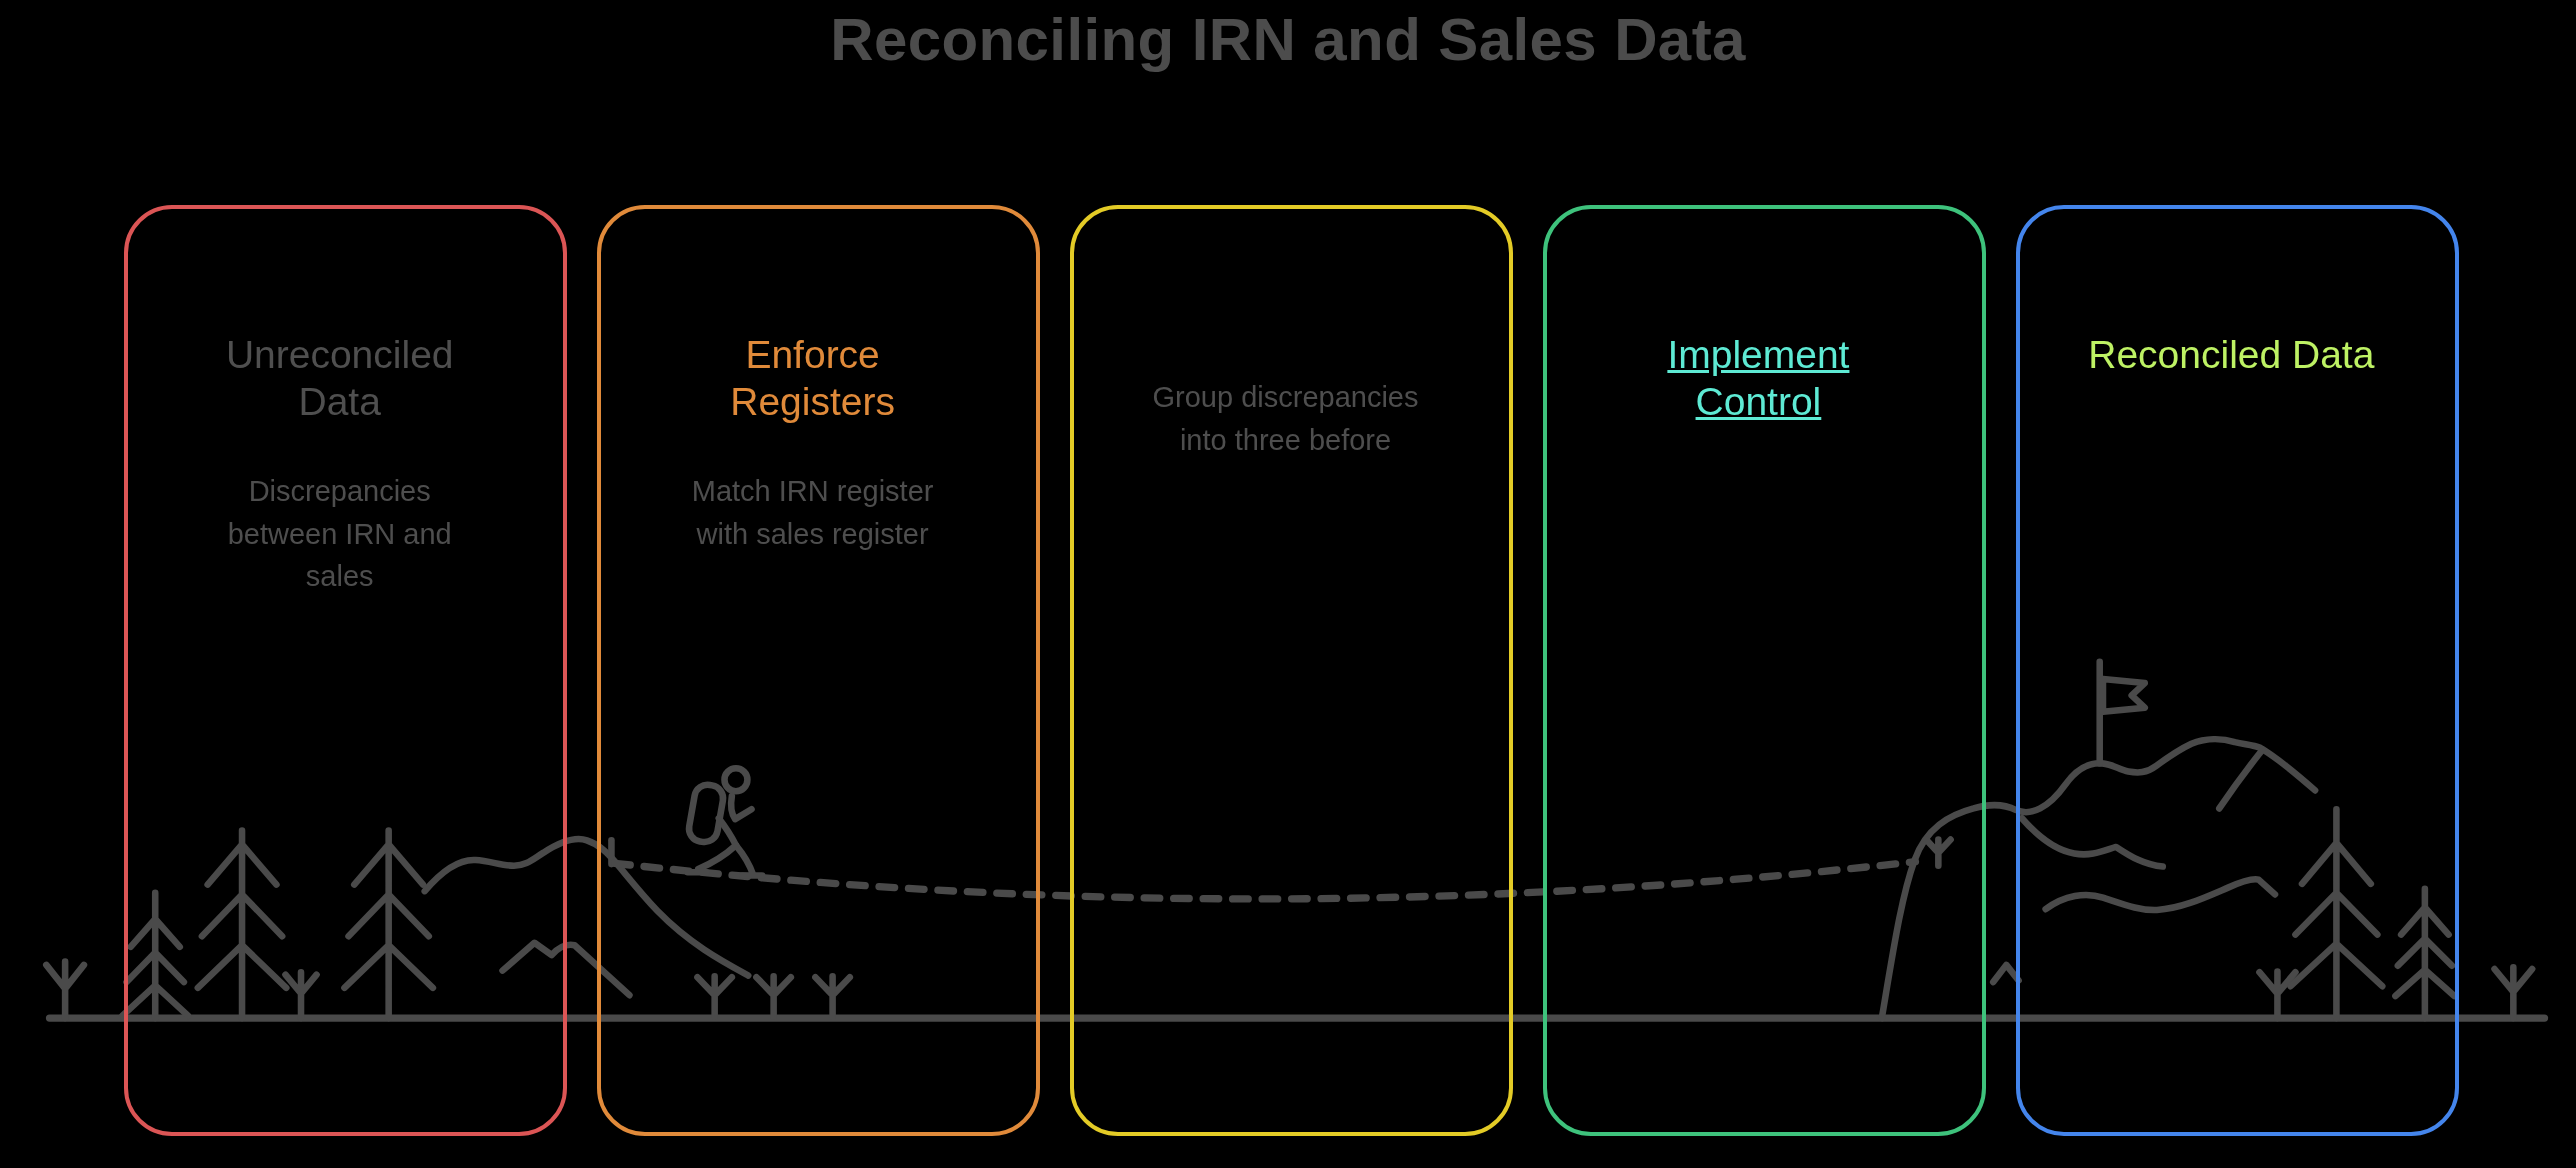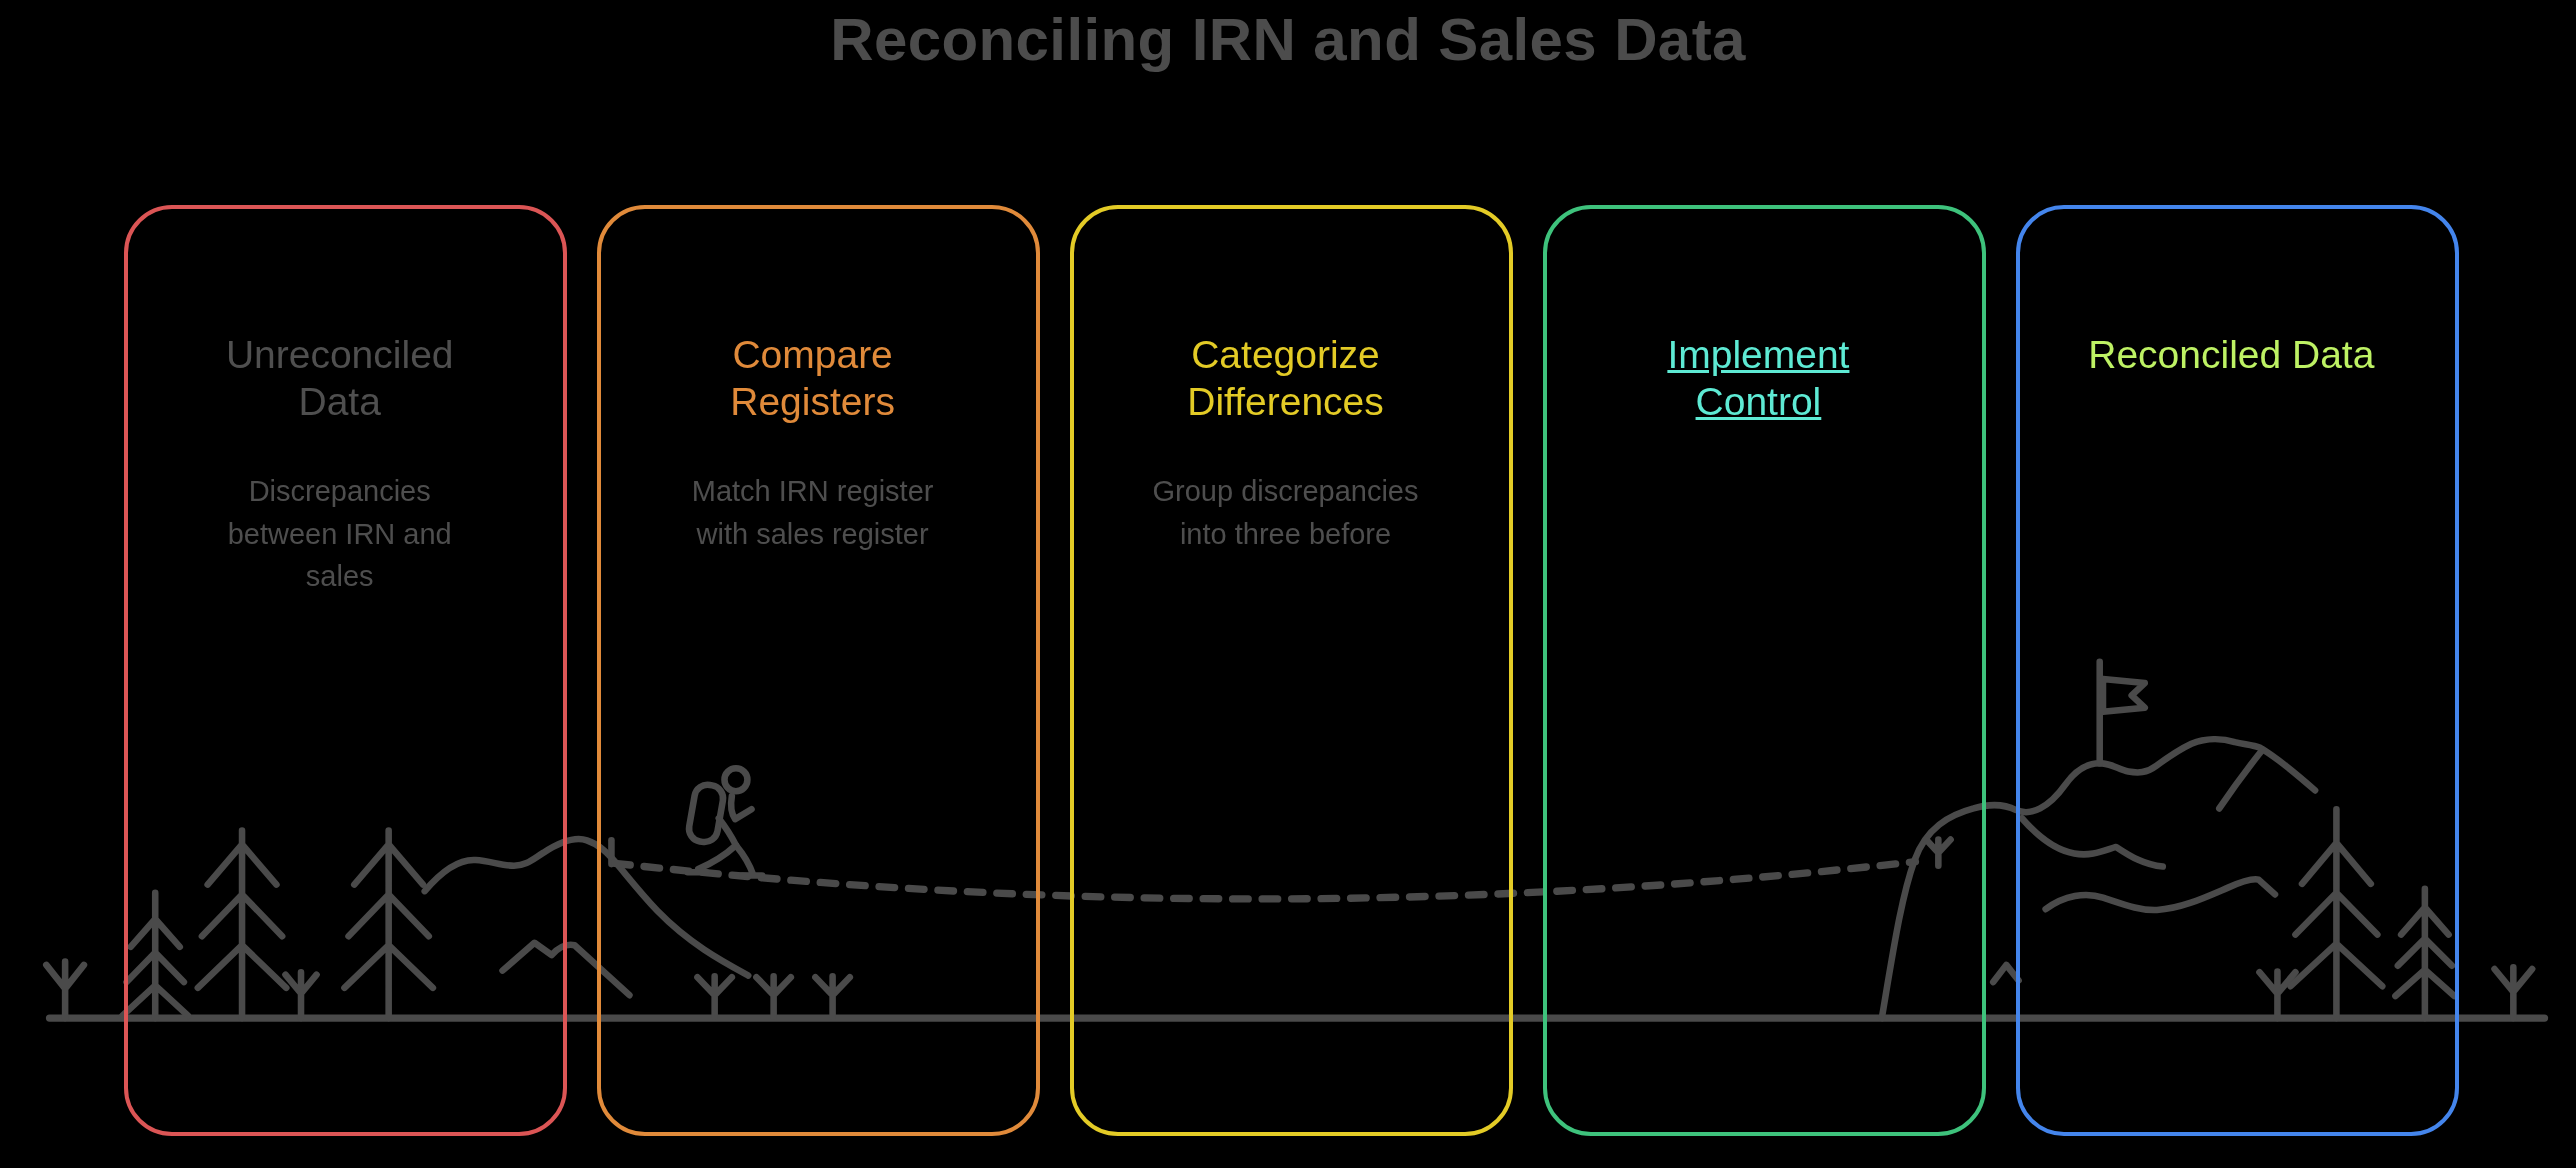--- a/index.html
+++ b/index.html
@@ -99,29 +99,27 @@
 
     <section class="card" style="border-color: rgb(219, 85, 85);">
       <h2 class="card-title" style="color: rgb(79, 79, 79);">Unreconciled
 Data</h2>
       <p class="card-desc">Discrepancies
 between IRN and
 sales</p>
     </section>
 
     <section class="card" style="border-color: rgb(224, 138, 58);">
-      <h2 class="card-title" style="color: rgb(224, 138, 58);">Compare
+      <h2 class="card-title" style="color: rgb(224, 138, 58);">Enforce
 Registers</h2>
       <p class="card-desc">Match IRN register
 with sales register</p>
     </section>
 
     <section class="card" style="border-color: rgb(227, 203, 38);">
-      <h2 class="card-title" style="color: rgb(227, 203, 38);">Categorize
-Differences</h2>
       <p class="card-desc">Group discrepancies
 into three before</p>
     </section>
 
     <section class="card" style="border-color: rgb(62, 194, 124);">
       <h2 class="card-title" style="color: #5eead4; text-decoration: underline;">Implement
 Control</h2>
     </section>
 
     <section class="card" style="border-color: rgb(68, 133, 236);">

